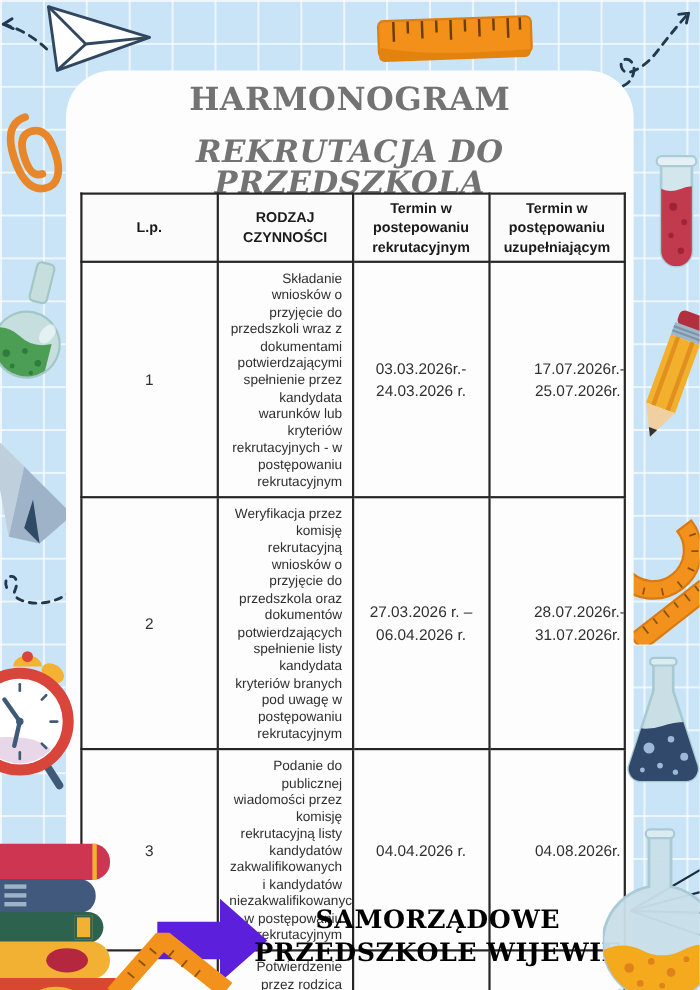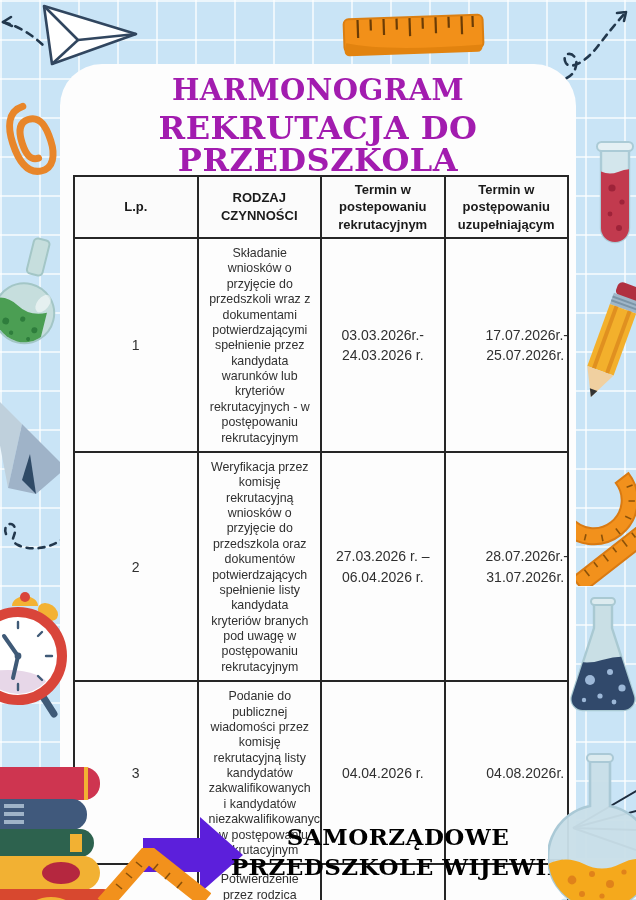--- a/index.html
+++ b/index.html
@@ -15,36 +15,36 @@
   .deco{position:absolute;z-index:1;}
   .deco.front{z-index:3;}
   
   .card{
     position:absolute;left:60px;top:64px;width:516px;height:846px;
     background:#fdfdfd;border-radius:42px;z-index:2;
   }
   .title{
     position:absolute;left:0;width:516px;text-align:center;
     font-family:"DejaVu Serif","Liberation Serif",serif;font-weight:bold;
-    color:#a21caf;line-height:1.0;letter-spacing:.5px;
+    color:#737373;line-height:1.0;letter-spacing:.5px;
   }
   .title.l1{top:12px;font-size:29px;}
-  .title.l2{top:48px;font-size:32px;}
+  .title.l2{top:60px;font-size:28px;font-style:italic;}
   table.sched{
     position:absolute;left:13px;top:111px;width:496px;
     border-collapse:collapse;table-layout:fixed;
     font-family:"Liberation Sans",sans-serif;color:#303030;
   }
   table.sched th,table.sched td{border:2px solid #262626;overflow:hidden;}
   table.sched th{
     background:#fbfbfb;color:#1a1a1a;font-size:13px;font-weight:bold;
     text-align:center;vertical-align:middle;padding:2px 4px;line-height:1.35;
   }
   td.lp{width:41px;text-align:center;vertical-align:middle;font-size:14px;}
-  td.act{width:201px;font-size:12.4px;line-height:1.24;padding:7px 9px 5px 10px;vertical-align:top;text-align:center;}
+  td.act{width:201px;font-size:12.4px;line-height:1.24;padding:7px 9px 5px 10px;vertical-align:top;text-align:right;}
   td.date{text-align:center;vertical-align:middle;font-size:14px;line-height:1.45;white-space:pre-line;padding:2px;}
   td.d1{width:130px;} td.d2{width:108px;padding-left:40px;}
   .footer-text{
     position:absolute;left:160px;top:758px;width:356px;text-align:center;
     font-family:"DejaVu Serif","Liberation Serif",serif;font-weight:bold;
     color:#000000;font-size:23px;line-height:1.32;letter-spacing:.5px;
   }
   .arrow-wrap{position:absolute;left:78px;top:748px;}
 </style>
 </head>

